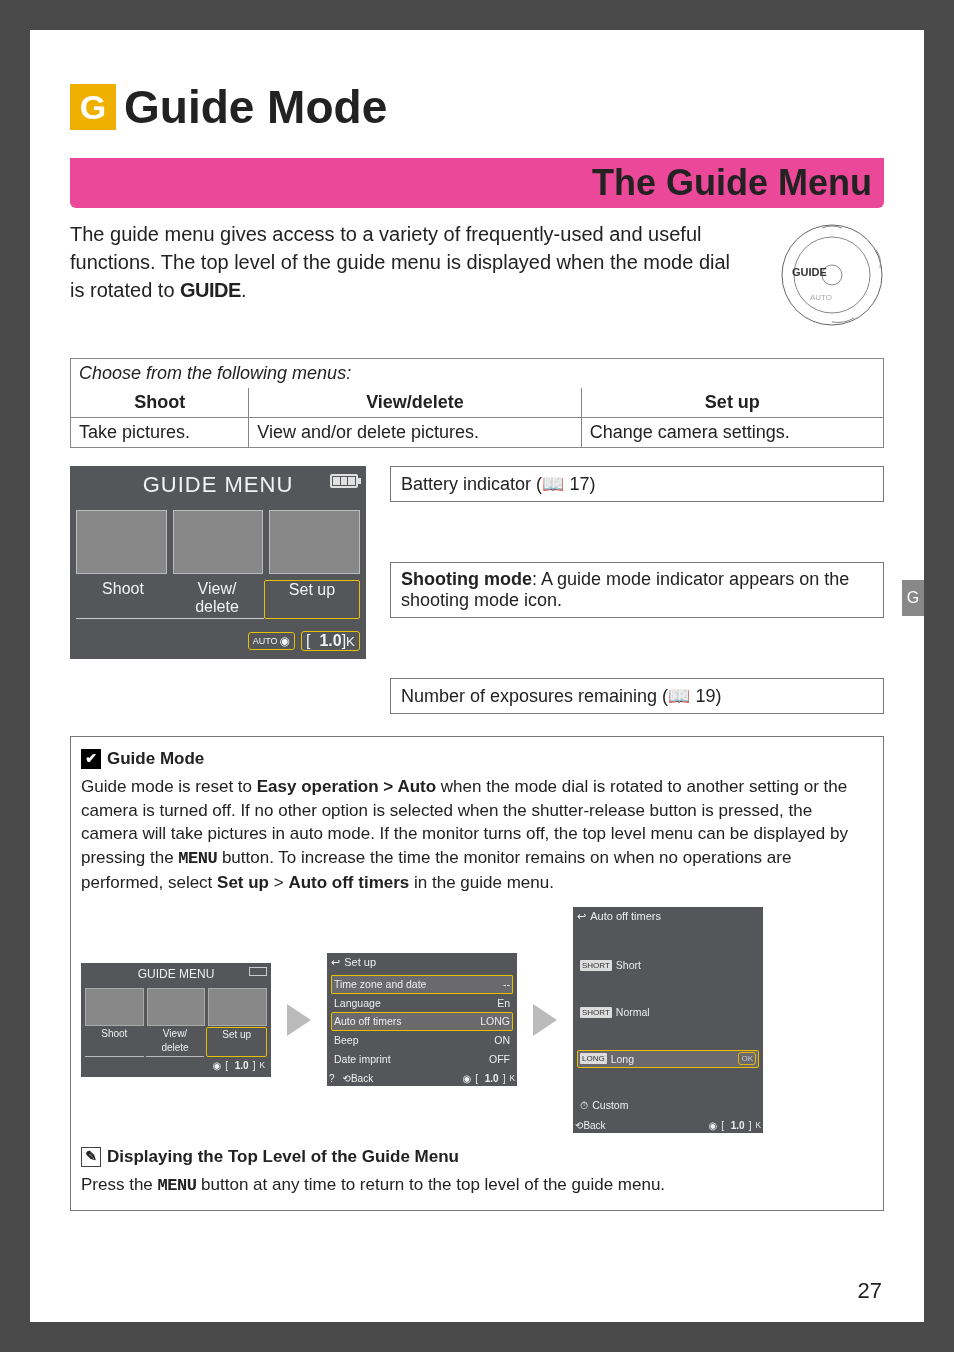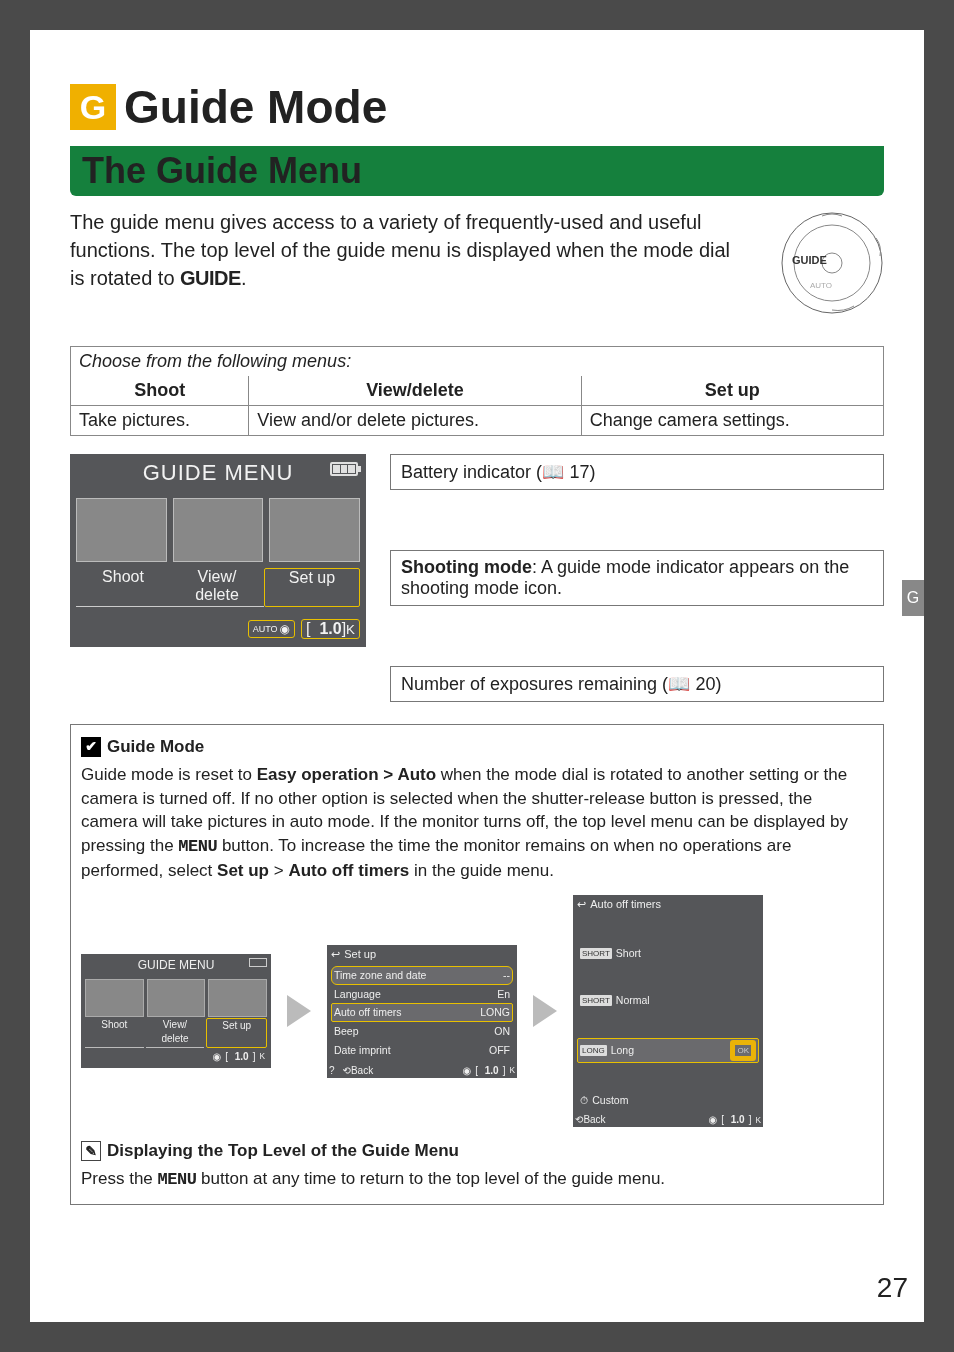--- a/index.html
+++ b/index.html
@@ -31,26 +31,27 @@
     font-weight: bold;
     vertical-align: middle;
     margin-right: 8px;
   }
   .chapter-title {
     font-size: 46px;
     font-weight: bold;
     vertical-align: middle;
   }
   .section-header {
-    background: #15803d;
+    background: #ec4899;
     font-size: 36px;
     font-weight: bold;
     padding: 4px 12px;
-    margin-top: 12px;
+    margin-top: 24px;
     border-radius: 0 0 6px 6px;
+    text-align: right;
   }
   .intro-wrap {
     display: flex;
     gap: 14px;
     align-items: flex-start;
     margin-top: 12px;
   }
   .intro-text {
     font-size: 20px;
     line-height: 1.4;
@@ -253,21 +254,21 @@
     padding: 2px 4px 4px 4px;
   }
   .ms-thumbs { display:flex;gap:3px; }
   .ms-thumb { flex:1;height:38px;background:#888;border:1px solid #aaa; }
   .ms-tabs { display:flex;font-size:10px;gap:2px;margin-top:1px; }
   .ms-tabs div { flex:1;text-align:center;border-bottom:1px solid #bbb;padding-bottom:1px; }
   .ms-tabs .msel { border:1px solid #e8c000;border-radius:2px; }
   .ms-footer { display:flex;justify-content:flex-end;gap:4px;font-size:10px;padding:2px 2px 0 2px;align-items:center; }
   .ms-list { padding:2px 4px; }
   .ms-row { display:flex;justify-content:space-between;font-size:10.5px;padding:1px 2px;border:1px solid #555659; }
-  .ms-row.sel { border:1px solid #e8c000;border-radius:6px;background:#6a6a6d; }
+  .ms-row.sel { border:1px solid #e8c000;border-radius:1px;background:#6a6a6d; }
   .ms-row.hi { border:1px solid #e8c000;border-radius:2px;background:#6a6a6d; }
   .ms-crumb { font-size:11px;padding:2px 4px;display:flex;align-items:center;gap:4px; }
   .ms-option { display:flex;align-items:center;gap:4px;font-size:10.5px;padding:1px 2px;border:1px solid transparent;margin-top:28px; }
   .ms-option.sel { border:1px solid #e8c000;border-radius:2px;background:#6a6a6d; }
   .ms-option .tag { background:#ddd;color:#333;font-size:8px;padding:0 2px;border-radius:1px; }
   .arrow {
     width: 0; height: 0;
     border-left: 24px solid #bbb;
     border-top: 16px solid transparent;
     border-bottom: 16px solid transparent;
@@ -281,35 +282,35 @@
     background: #888;
     color: #fff;
     display: flex;
     align-items: center;
     justify-content: center;
     font-size: 16px;
   }
   .page-num {
     position: absolute;
     bottom: 18px;
-    right: 16px;
-    font-size: 28px;
+    right: 42px;
+    font-size: 22px;
   }
   .bold { font-weight: bold; }
   .menu-btn {
     font-family: 'Courier New', monospace;
     font-weight: bold;
     letter-spacing: -0.5px;
   }
   .guide-word {
     font-weight: bold;
     letter-spacing: -0.5px;
   }
   .ok-ic {
-    border:5px solid #eab308;border-radius:3px;font-size:8px;padding:0 2px;color:#ccc;
+    border:1px solid #eab308;border-radius:3px;font-size:8px;padding:0 2px;color:#ccc;
   }
 </style>
 </head>
 <body>
 
 <div class="page">
 
   <div>
     <span class="chapter-badge">G</span><span class="chapter-title">Guide Mode</span>
   </div>
@@ -382,21 +383,21 @@
           </span>
         <span class="count-box">[&nbsp;&nbsp;<b>1.0</b>]<small>K</small></span>
       </div>
     </div>
 
     <div class="callouts">
       <div class="callout">Battery indicator (📖 17)</div>
       <div class="callout">
         <span class="bold">Shooting mode</span><span>: A guide mode indicator appears on the shooting mode icon.</span>
       </div>
-      <div class="callout">Number of exposures remaining (📖 20)</div>
+      <div class="callout">Number of exposures remaining (📖 19)</div>
     </div>
   </div>
 
   <div class="note-box">
     <div class="note-head">
       <span class="check-ic">✔</span>
       <span>Guide Mode</span>
     </div>
     <div>
       <span>Guide mode is reset to </span><span class="bold">Easy operation &gt; Auto</span><span> when the mode dial is rotated to another setting or the camera is turned off.  If no other option is selected when the shutter-release button is pressed, the camera will take pictures in auto mode.  If the monitor turns off, the top level menu can be displayed by pressing the </span><span class="menu-btn">MENU</span><span> button.  To increase the time the monitor remains on when no operations are performed, select </span><span class="bold">Set up</span><span> &gt; </span><span class="bold">Auto off timers</span><span> in the guide menu.</span>

